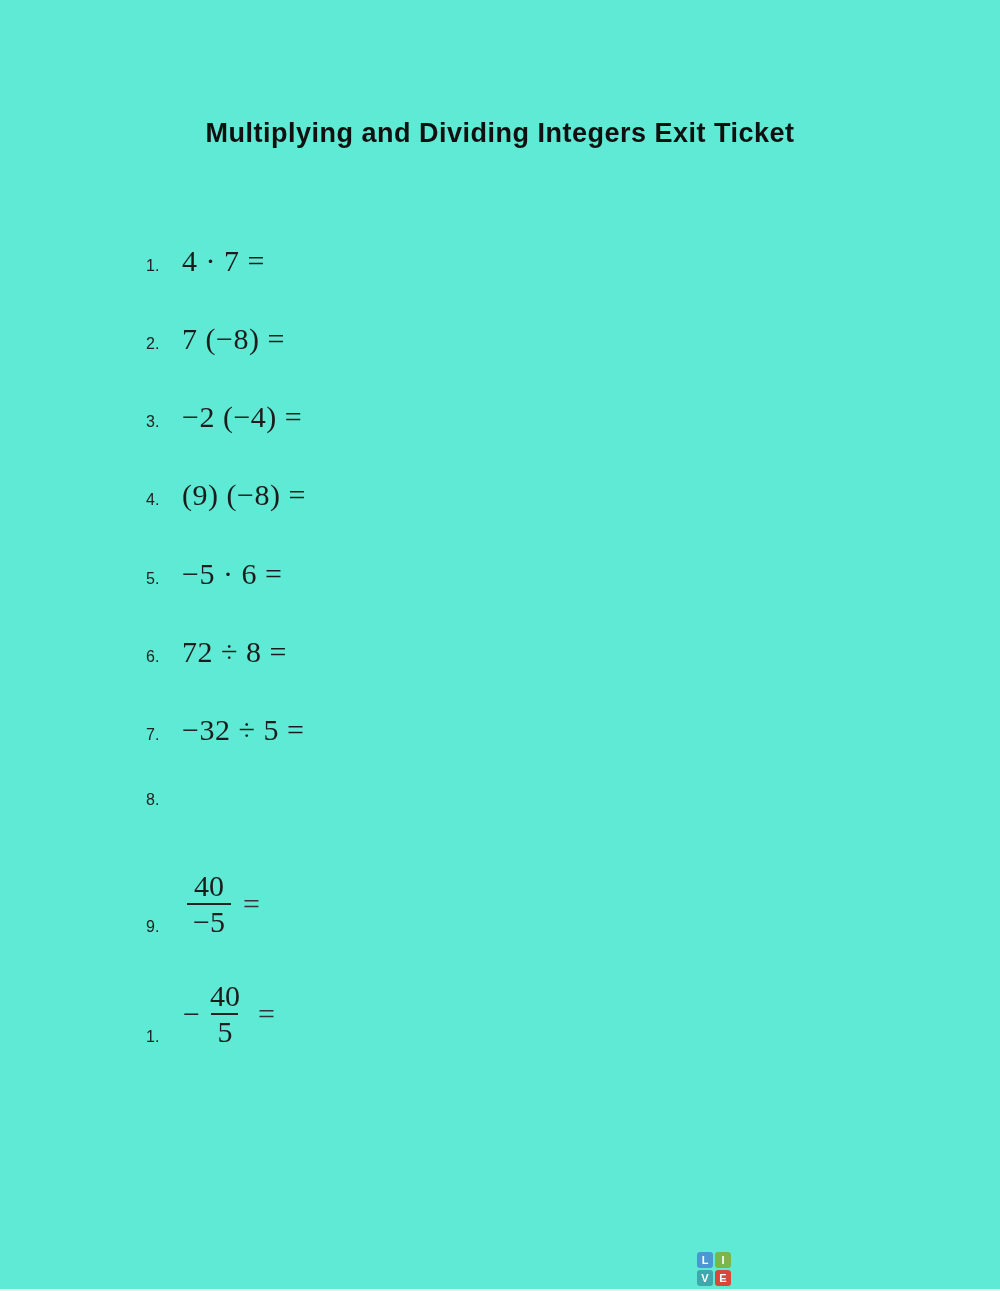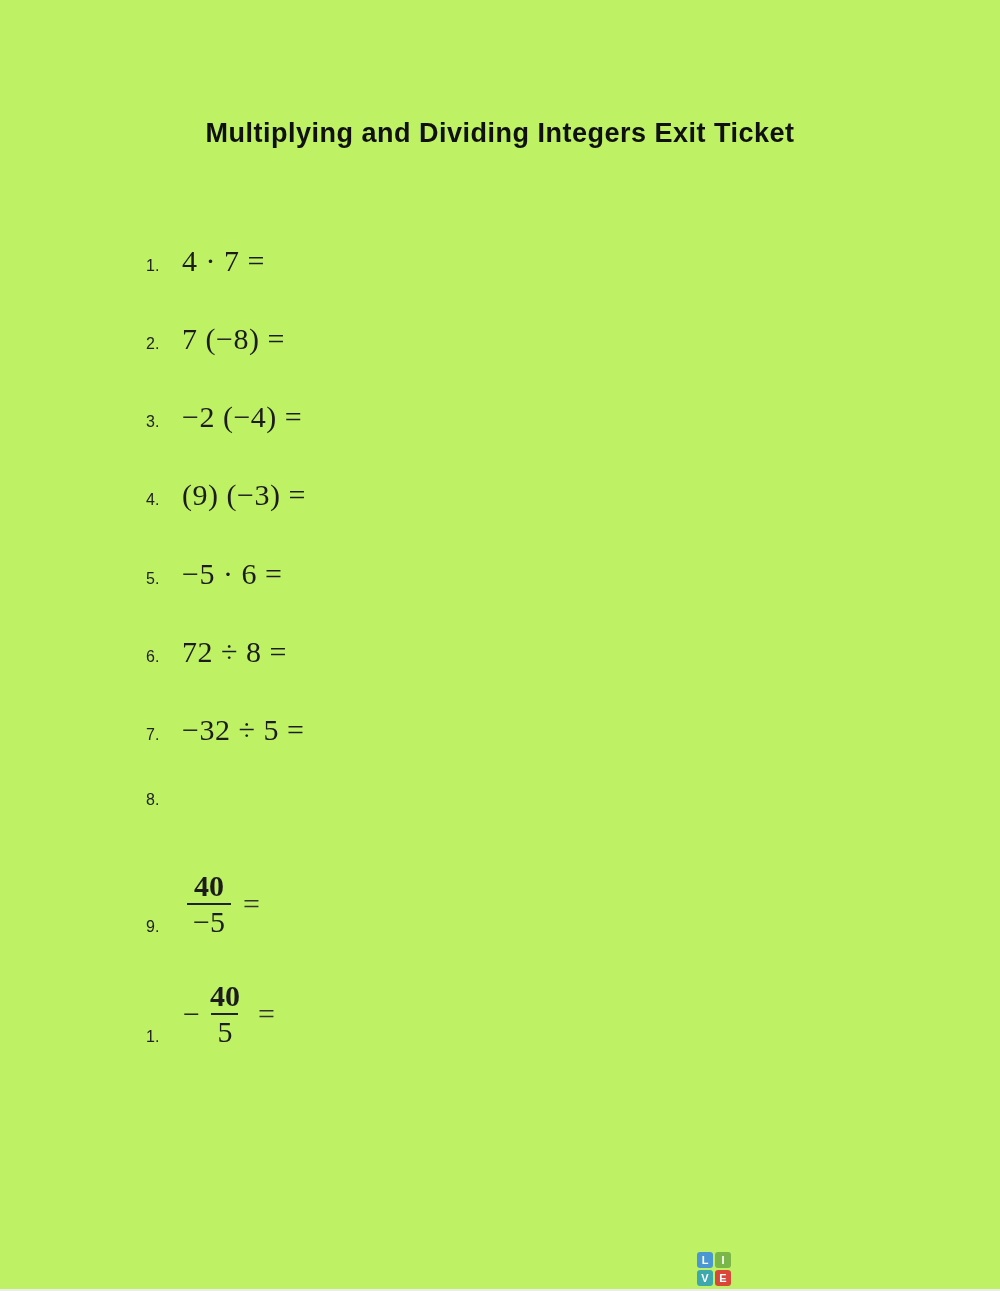--- a/index.html
+++ b/index.html
@@ -1,20 +1,20 @@
 <!DOCTYPE html>
 <html><head>
 <meta charset="utf-8">
 <style>
   html, body { margin: 0; padding: 0; background: #fff; }
   .page {
     position: relative;
     width: 1000px;
     height: 1291px;
-    background: #bef264;
+    background: #5eead4;
     font-family: "Liberation Sans", sans-serif;
     overflow: hidden;
   }
   .title {
     position: absolute;
     top: 118px;
     left: 0;
     width: 100%;
     text-align: center;
     font-size: 27px;
@@ -61,21 +61,21 @@
     font-family: "Liberation Serif", serif;
     font-size: 30px;
     color: #1c1c1c;
   }
   .fprefix { margin-right: 4px; }
   .frac {
     display: inline-flex;
     flex-direction: column;
     align-items: center;
   }
-  .fnumer { padding: 0 6px; line-height: 34px; font-weight: bold; }
+  .fnumer { padding: 0 6px; line-height: 34px; }
   .fdenom { padding: 0 6px; line-height: 34px; border-top: 2px solid #222; }
   .fsuffix { margin-left: 12px; color: #333; }
   
   .logo {
     position: absolute;
     left: 697px;
     top: 1252px;
     display: flex;
     align-items: center;
   }
@@ -122,21 +122,21 @@
   <div class="prow" style="top:322px">
     <span class="pnum">2.</span>
     <span class="pexpr">7 (−8) =</span>
   </div>
   <div class="prow" style="top:400px">
     <span class="pnum">3.</span>
     <span class="pexpr">−2 (−4) =</span>
   </div>
   <div class="prow" style="top:478px">
     <span class="pnum">4.</span>
-    <span class="pexpr">(9) (−3) =</span>
+    <span class="pexpr">(9) (−8) =</span>
   </div>
   <div class="prow" style="top:557px">
     <span class="pnum">5.</span>
     <span class="pexpr">−5 · 6 =</span>
   </div>
   <div class="prow" style="top:635px">
     <span class="pnum">6.</span>
     <span class="pexpr">72 ÷ 8 =</span>
   </div>
   <div class="prow" style="top:713px">

